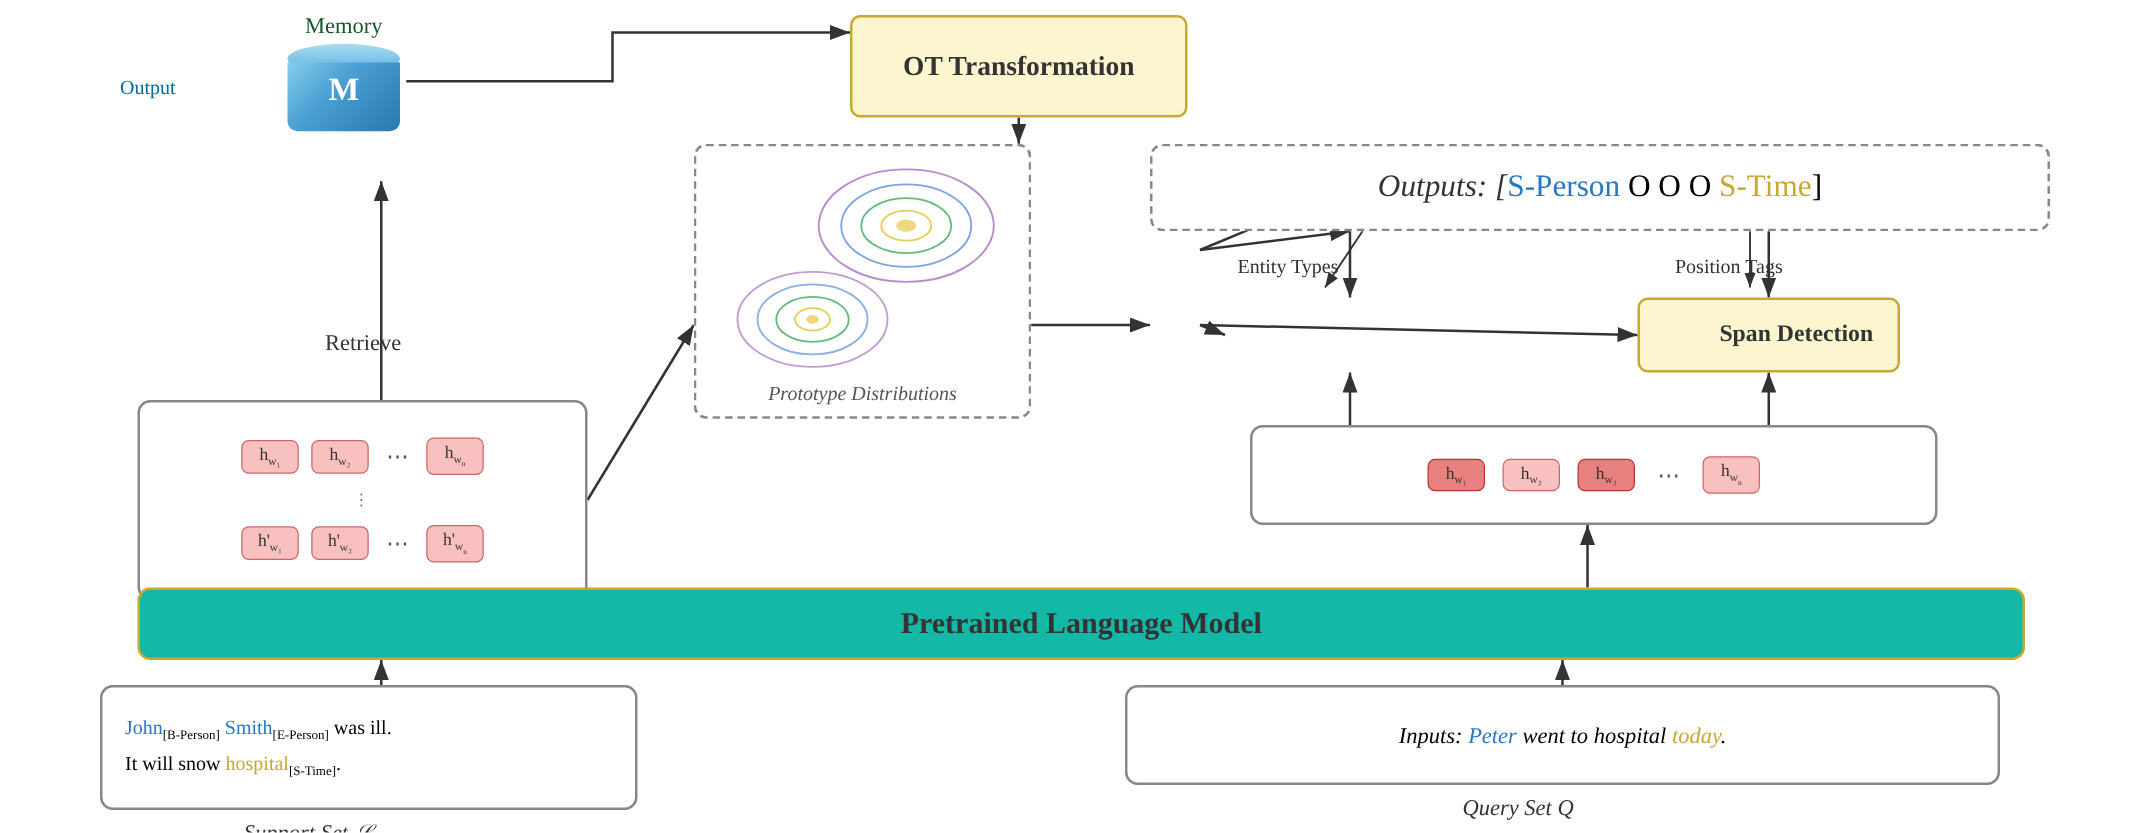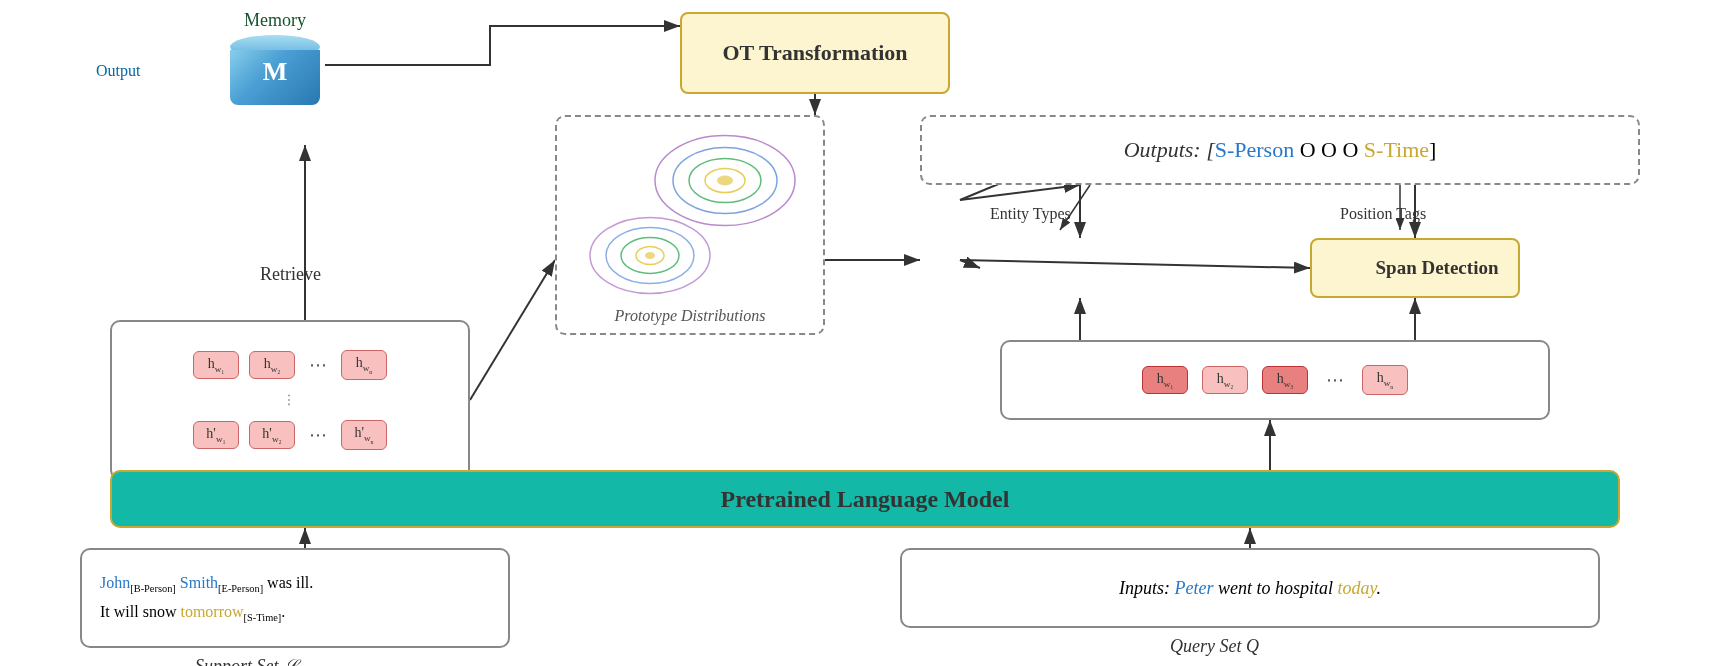--- a/index.html
+++ b/index.html
@@ -182,21 +182,21 @@
       top: 115px;
       left: 920px;
       width: 720px;
       height: 70px;
       border: 2px dashed #888;
       border-radius: 10px;
       background: #fff;
       display: flex;
       align-items: center;
       justify-content: center;
-      font-size: 22px;
+      font-size: 25px;
     }
     .outputs-label {
       font-style: italic;
       color: #333;
     }
 
     
     .entity-typing-box {
       position: absolute;
       top: 238px;
@@ -496,21 +496,21 @@
   </div>
 
   <div class="support-set-box">
     <div>
       <span class="blue-text">John</span><sub>[B-Person]</sub>
       <span> </span>
       <span class="blue-text">Smith</span><sub>[E-Person]</sub>
       <span> was ill.</span>
     </div>
     <div>
-      <span>It will snow </span><span class="gold-text">tomorrow</span><sub>[S-Time]</sub><span>.</span>
+      <span>It will snow </span><span class="gold-text">hospital</span><sub>[S-Time]</sub><span>.</span>
     </div>
   </div>
   <div class="support-set-label">
     Support Set <em>𝒮</em>
   </div>
 
   <div class="query-set-box">
     <span>
       <em>Inputs</em>: <span class="blue-text">Peter</span><span> went to hospital </span><span class="gold-text">today</span><span>.</span>
     </span>

